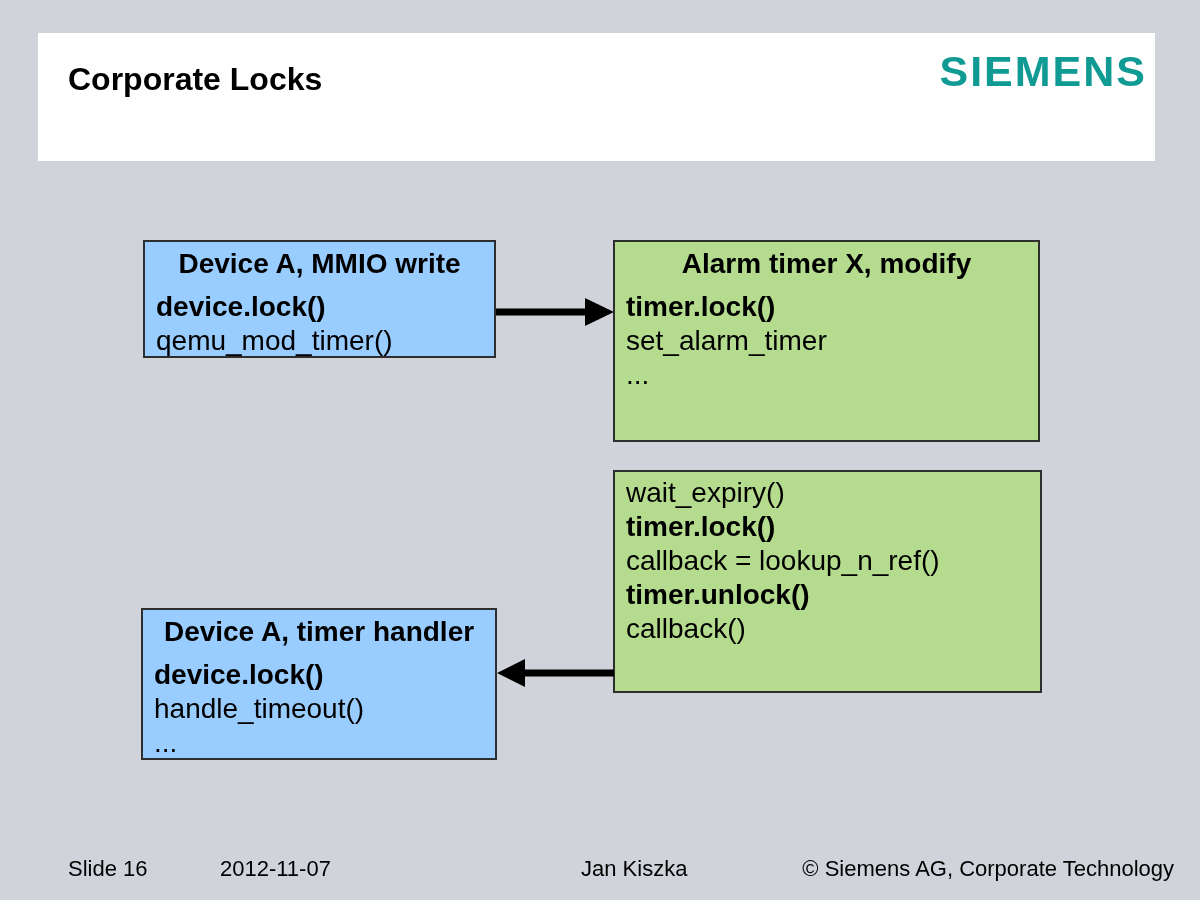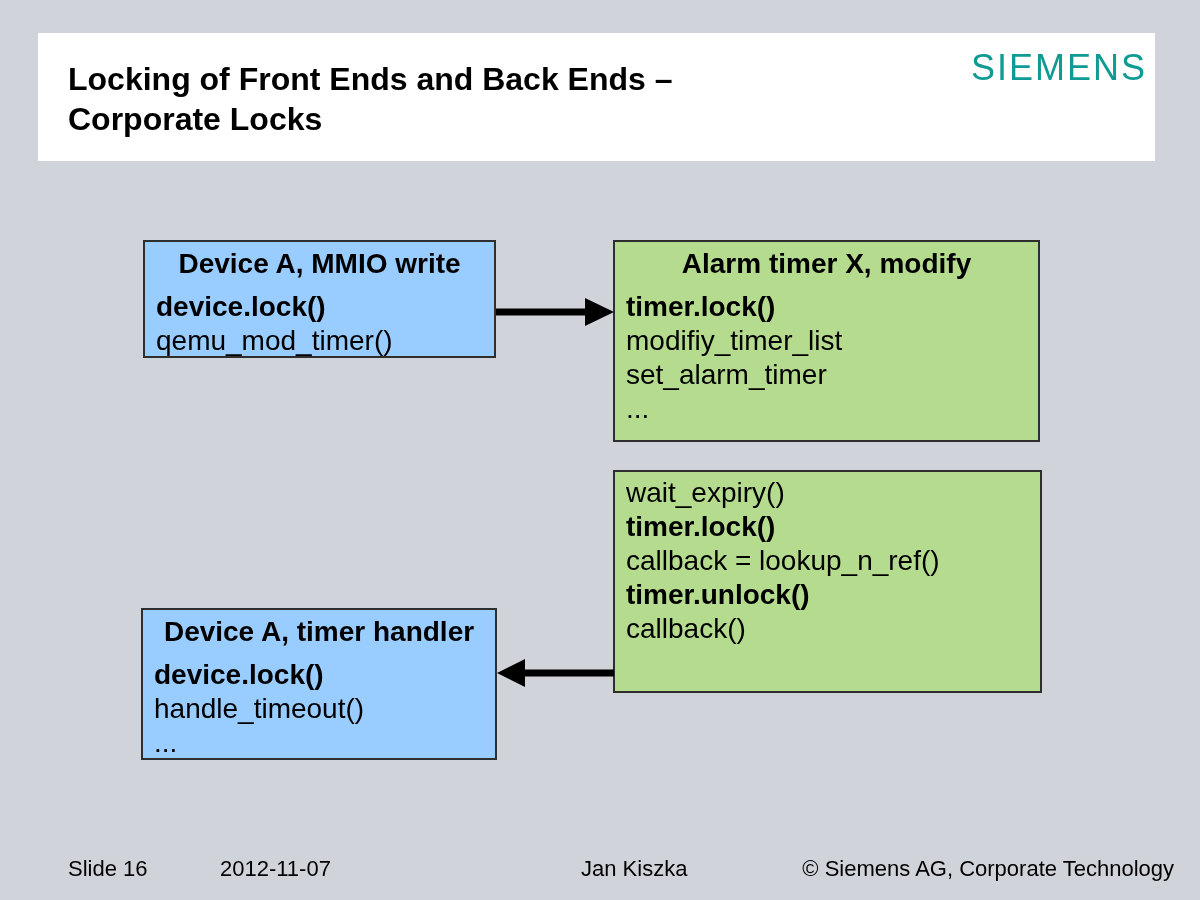--- a/index.html
+++ b/index.html
@@ -22,21 +22,21 @@
   .title {
     position: absolute;
     left: 30px; top: 26px;
     font-size: 32px; font-weight: bold;
     line-height: 40px;
     white-space: nowrap;
   }
   .logo {
     position: absolute;
     top: 17px; right: 8px;
-    font-size: 36px; font-weight: normal;
+    font-size: 43px; font-weight: bold;
     letter-spacing: 2px;
     line-height: 1;
     color: var(--logo-teal, #0f9a93);
   }
 
   .box {
     position: absolute;
     border: 2px solid #2e2e2e;
     padding: 4px 11px 0;
     font-size: 28px;
@@ -77,36 +77,34 @@
   #footer-author    { left: 553px; margin-left: 28px; }
   #footer-copyright { right: 26px; }
 </style>
 </head>
 <body>
 
 <div class="slide">
 
   <div class="header-band">
     <div class="title">
-      <div>Locking of Front Ends and Back Ends –</div>
       <div>Corporate Locks</div>
     </div>
     <div class="logo">SIEMENS</div>
   </div>
 
   <div class="box box-blue" id="box-1">
     <div class="box-title">Device A, MMIO write</div>
     <div class="box-line bold">device.lock()</div>
     <div class="box-line">qemu_mod_timer()</div>
   </div>
 
   <div class="box box-green" id="box-2">
     <div class="box-title">Alarm timer X, modify</div>
     <div class="box-line bold">timer.lock()</div>
-    <div class="box-line">modifiy_timer_list</div>
     <div class="box-line">set_alarm_timer</div>
     <div class="box-line">...</div>
   </div>
 
   <div class="box box-green" id="box-3">
     <div class="box-line">wait_expiry()</div>
     <div class="box-line bold">timer.lock()</div>
     <div class="box-line">callback = lookup_n_ref()</div>
     <div class="box-line bold">timer.unlock()</div>
     <div class="box-line">callback()</div>

